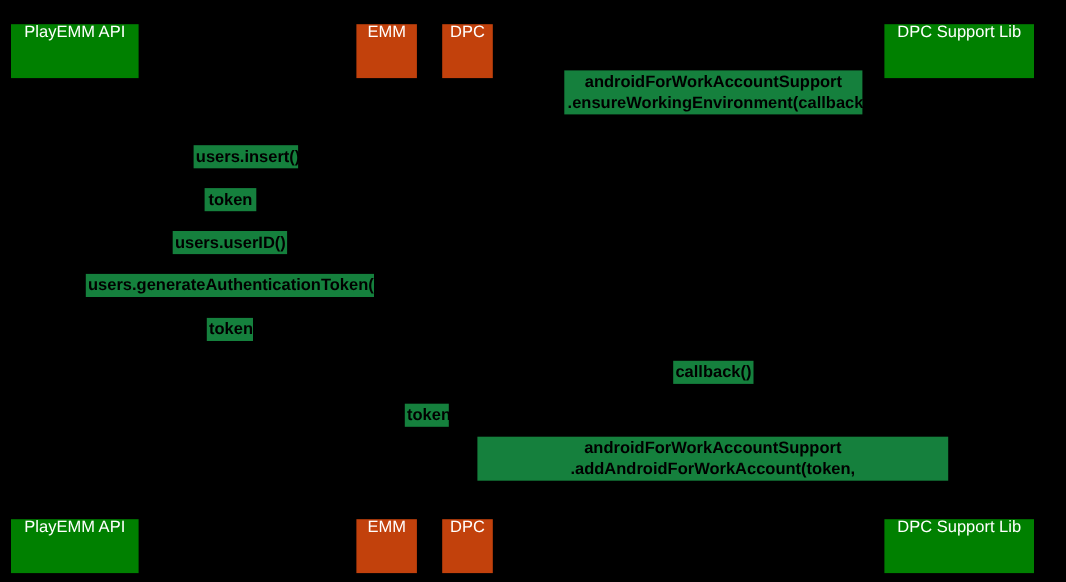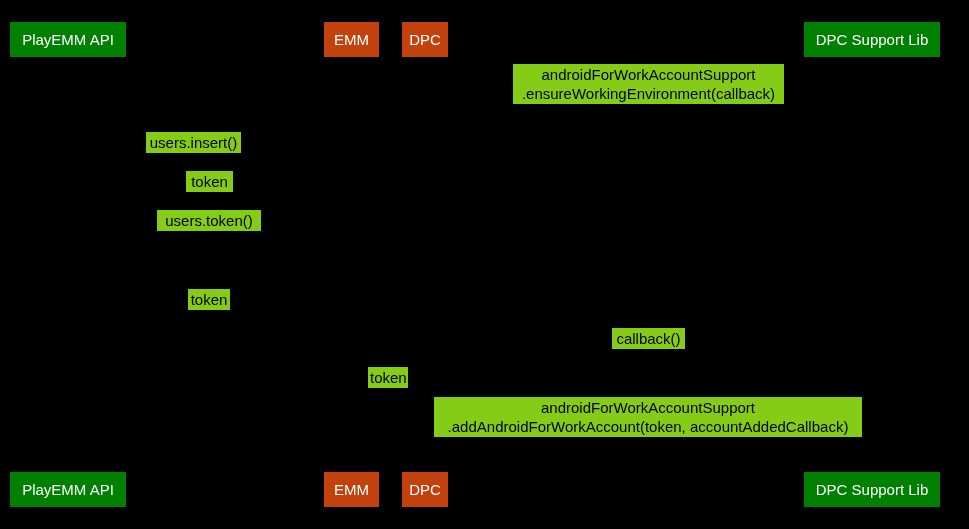--- a/index.html
+++ b/index.html
@@ -11,43 +11,44 @@
     position: relative;
     width: 969px;
     height: 529px;
     background: #000000;
     overflow: hidden;
     font-family: "Liberation Sans", sans-serif;
   }
   .actor {
     position: absolute;
     display: flex;
-    align-items: center;
+    align-items: flex-start;
     justify-content: center;
     color: #ffffff;
     font-size: 15px;
     line-height: 1;
-    height: 35px;
+    height: 49px;
     white-space: nowrap;
     box-sizing: border-box;
     padding: 0 10px;
   }
   .actor.green { background: #008000; }
   .actor.blue  { background: #c2410c; }
 
   .msg {
     position: absolute;
-    background: #84cc16;
+    background: #15803d;
     color: #000000;
     font-size: 15px;
     line-height: 19px;
     white-space: nowrap;
     box-sizing: border-box;
     text-align: center;
     padding: 1px 2px;
+    font-weight: bold;
   }
   .msg.multiline {
     white-space: pre-line;
     padding: 1px 3px;
   }
 </style>
 </head>
 <body>
 
 <div id="diagram">
@@ -70,21 +71,22 @@
       <span>DPC</span>
     </div>
     <div class="actor green" style="left: 804px; top: 22px; width: 136px;">
       <span>DPC Support Lib</span>
     </div>
     <div class="actor green" style="left: 804px; top: 472px; width: 136px;">
       <span>DPC Support Lib</span>
     </div>
     <div class="msg multiline" style="left: 513px; top: 64px; width: 271px; height: 40px;">androidForWorkAccountSupport
 .ensureWorkingEnvironment(callback)</div>
-    <div class="msg" style="left: 146px; top: 132px; width: 95px; height: 21px;">users.insert()</div>
+    <div class="msg" style="left: 176px; top: 132px; width: 95px; height: 21px;">users.insert()</div>
     <div class="msg" style="left: 186px; top: 171px; width: 47px; height: 21px;">token</div>
-    <div class="msg" style="left: 157px; top: 210px; width: 104px; height: 21px;">users.token()</div>
+    <div class="msg" style="left: 157px; top: 210px; width: 104px; height: 21px;">users.userID()</div>
+    <div class="msg" style="left: 78px; top: 249px; width: 262px; height: 21px;">users.generateAuthenticationToken()</div>
     <div class="msg" style="left: 188px; top: 289px; width: 42px; height: 21px;">token</div>
     <div class="msg" style="left: 612px; top: 328px; width: 73px; height: 21px;">callback()</div>
     <div class="msg" style="left: 368px; top: 367px; width: 40px; height: 21px;">token</div>
     <div class="msg multiline" style="left: 434px; top: 397px; width: 428px; height: 40px;">androidForWorkAccountSupport
 .addAndroidForWorkAccount(token, accountAddedCallback)</div>
   </div>
 
 </body></html>

